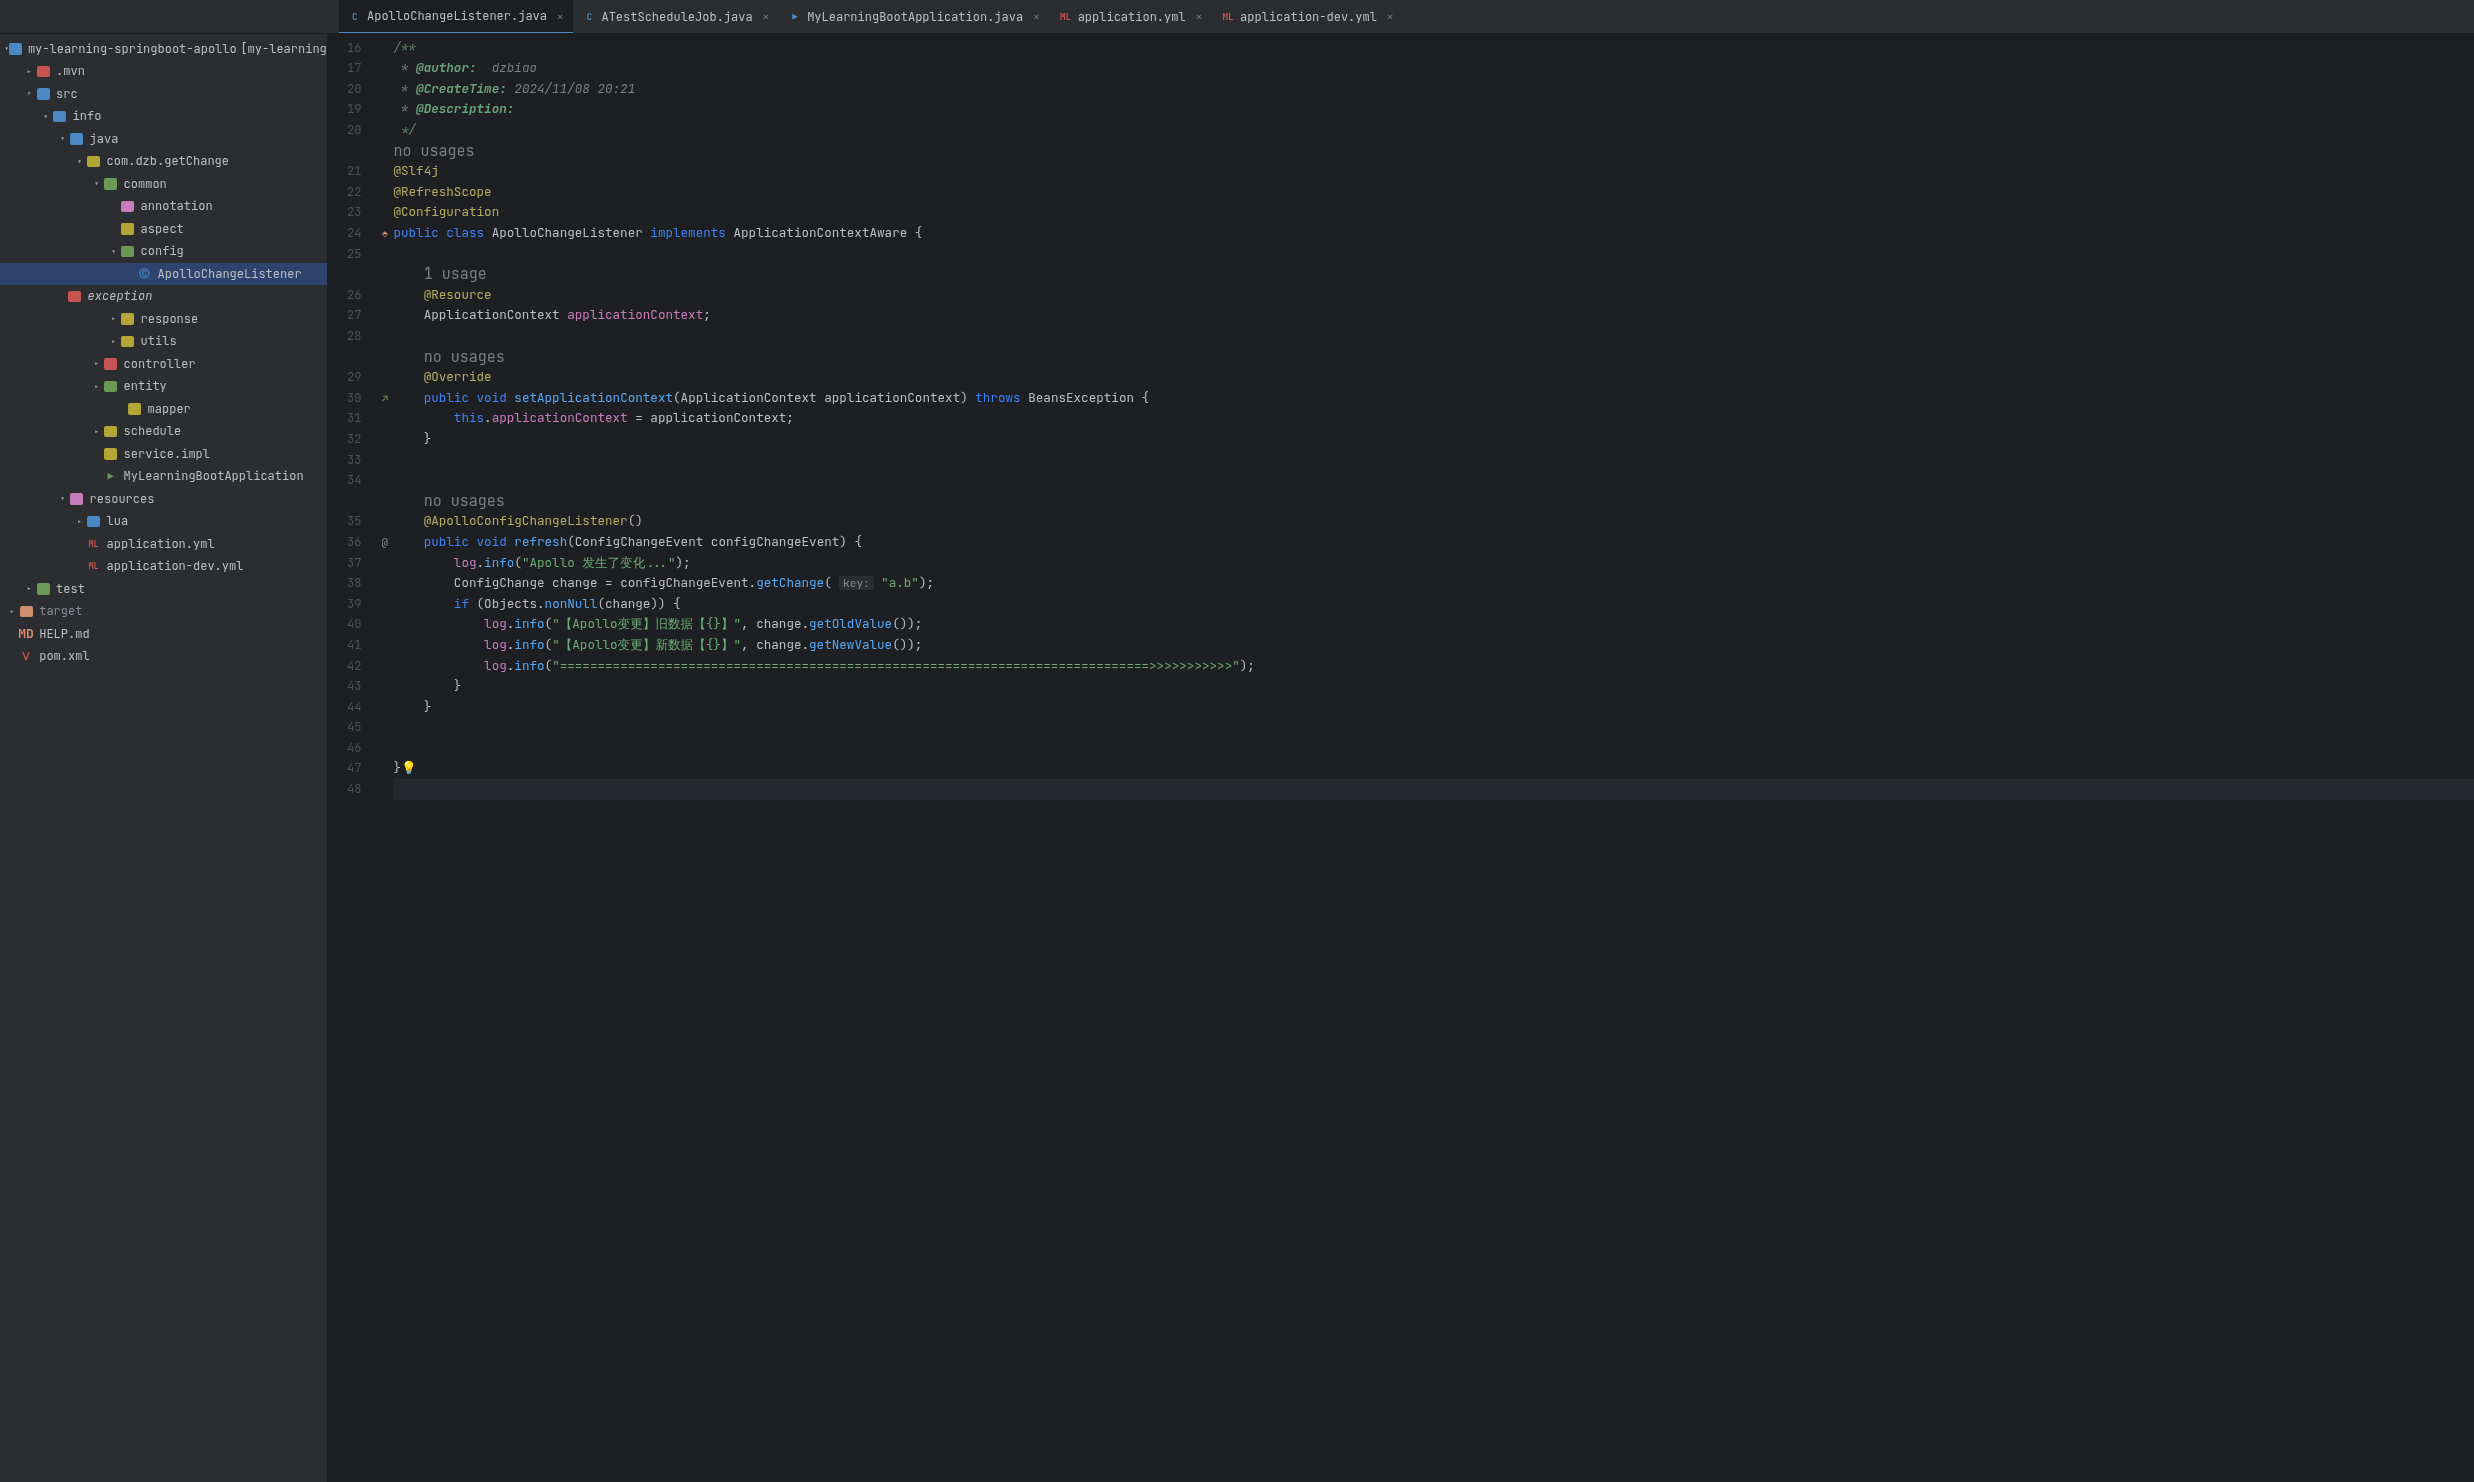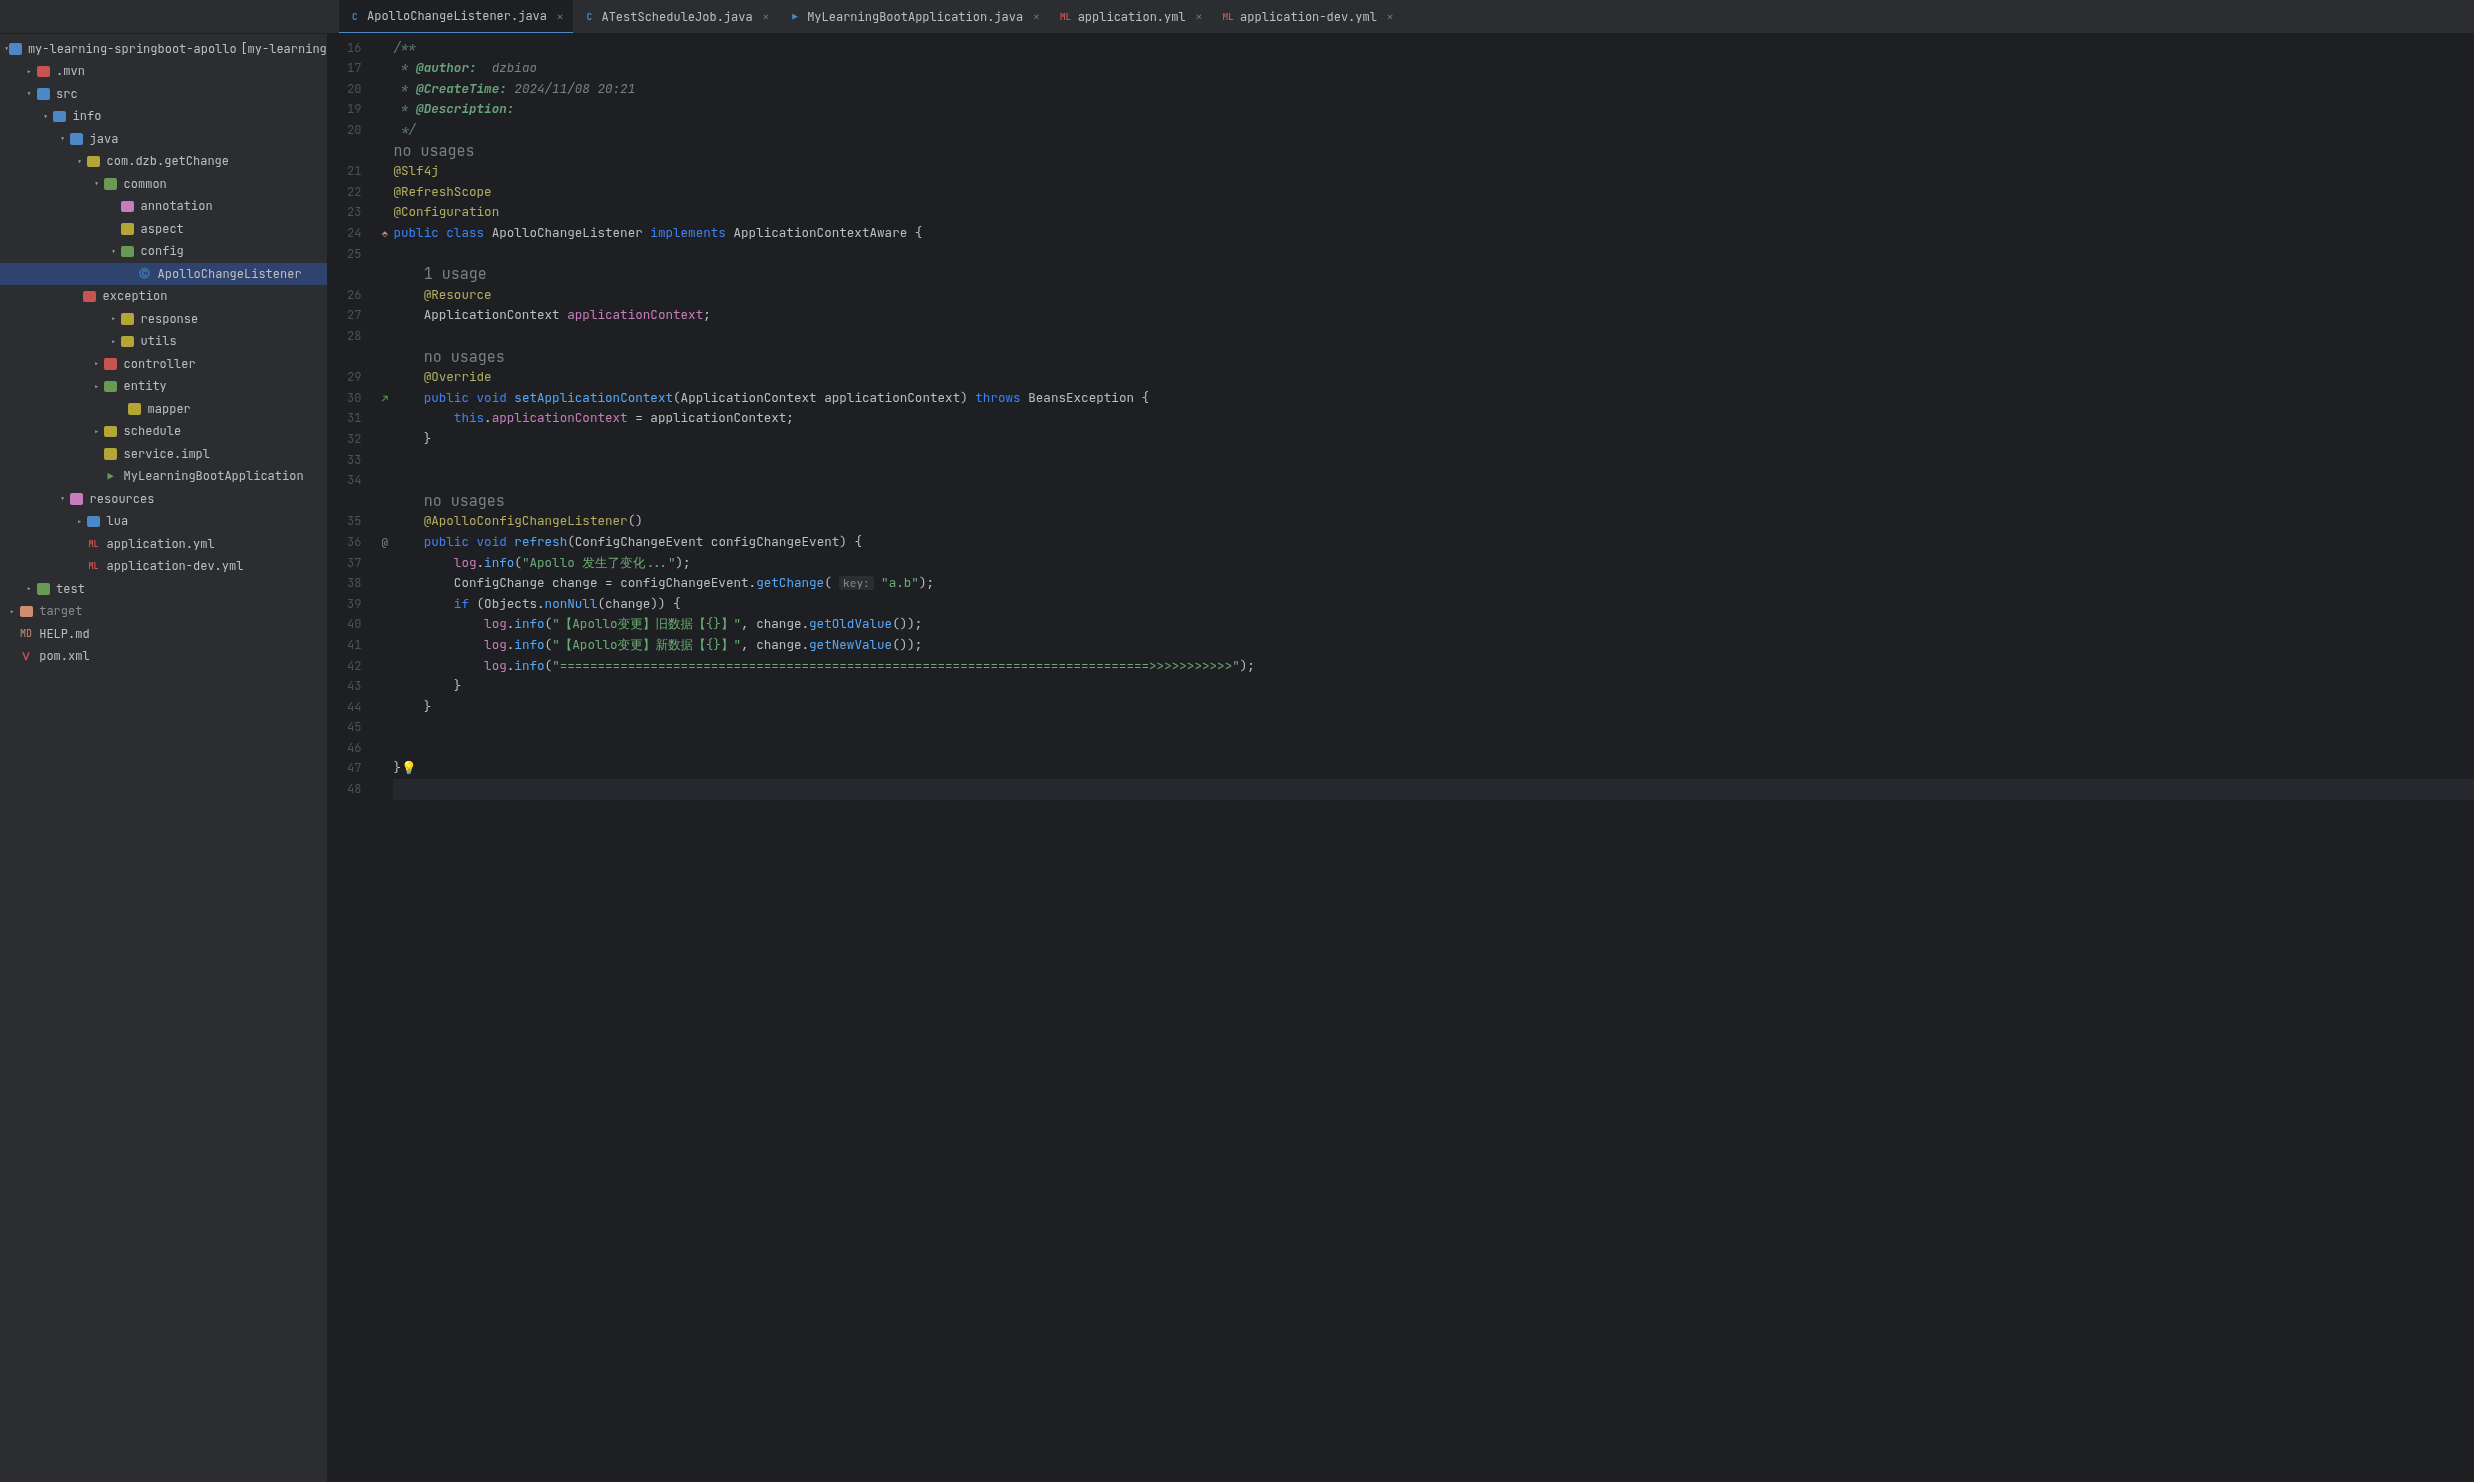--- a/index.html
+++ b/index.html
@@ -234,21 +234,21 @@
             <span class="icon">
               <span class="sq" style="background:#6a9955;"></span>
             </span>
             <span class="label">config</span>
           </div>
           <div class="tree-row selected" style="padding-left: 124px;">
             <span class="chev"></span>
             <span class="icon" style="color:#4a88c7;font-weight:bold;">Ⓒ</span>
             <span class="label">ApolloChangeListener</span>
           </div>
-          <div class="tree-row" style="padding-left: 69px;">
+          <div class="tree-row" style="padding-left: 54px; font-style: italic;">
             <span class="chev"></span>
             <span class="icon">
               <span class="sq" style="background:#c75450;"></span>
             </span>
             <span class="label">exception</span>
           </div>
           <div class="tree-row" style="padding-left: 107px;">
             <span class="chev">▸</span>
             <span class="icon">
               <span class="sq" style="background:#b3a637;"></span>
@@ -335,21 +335,21 @@
           </div>
           <div class="tree-row" style="padding-left: 5.6px;">
             <span class="chev">▸</span>
             <span class="icon">
               <span class="sq" style="background:#cf8e6d;"></span>
             </span>
             <span class="label muted">target</span>
           </div>
           <div class="tree-row" style="padding-left: 5.6px;">
             <span class="chev"></span>
-            <span class="icon" style="color:#cf8e6d;font-weight:normal;font-size:10px;">MD</span>
+            <span class="icon" style="color:#cf8e6d;font-weight:bold;font-size:13px;">MD</span>
             <span class="label">HELP.md</span>
           </div>
           <div class="tree-row" style="padding-left: 5.6px;">
             <span class="chev"></span>
             <span class="icon" style="color:#c75450;font-weight:bold;">Ⅴ</span>
             <span class="label">pom.xml</span>
           </div>
         </div>
     </div>
 

